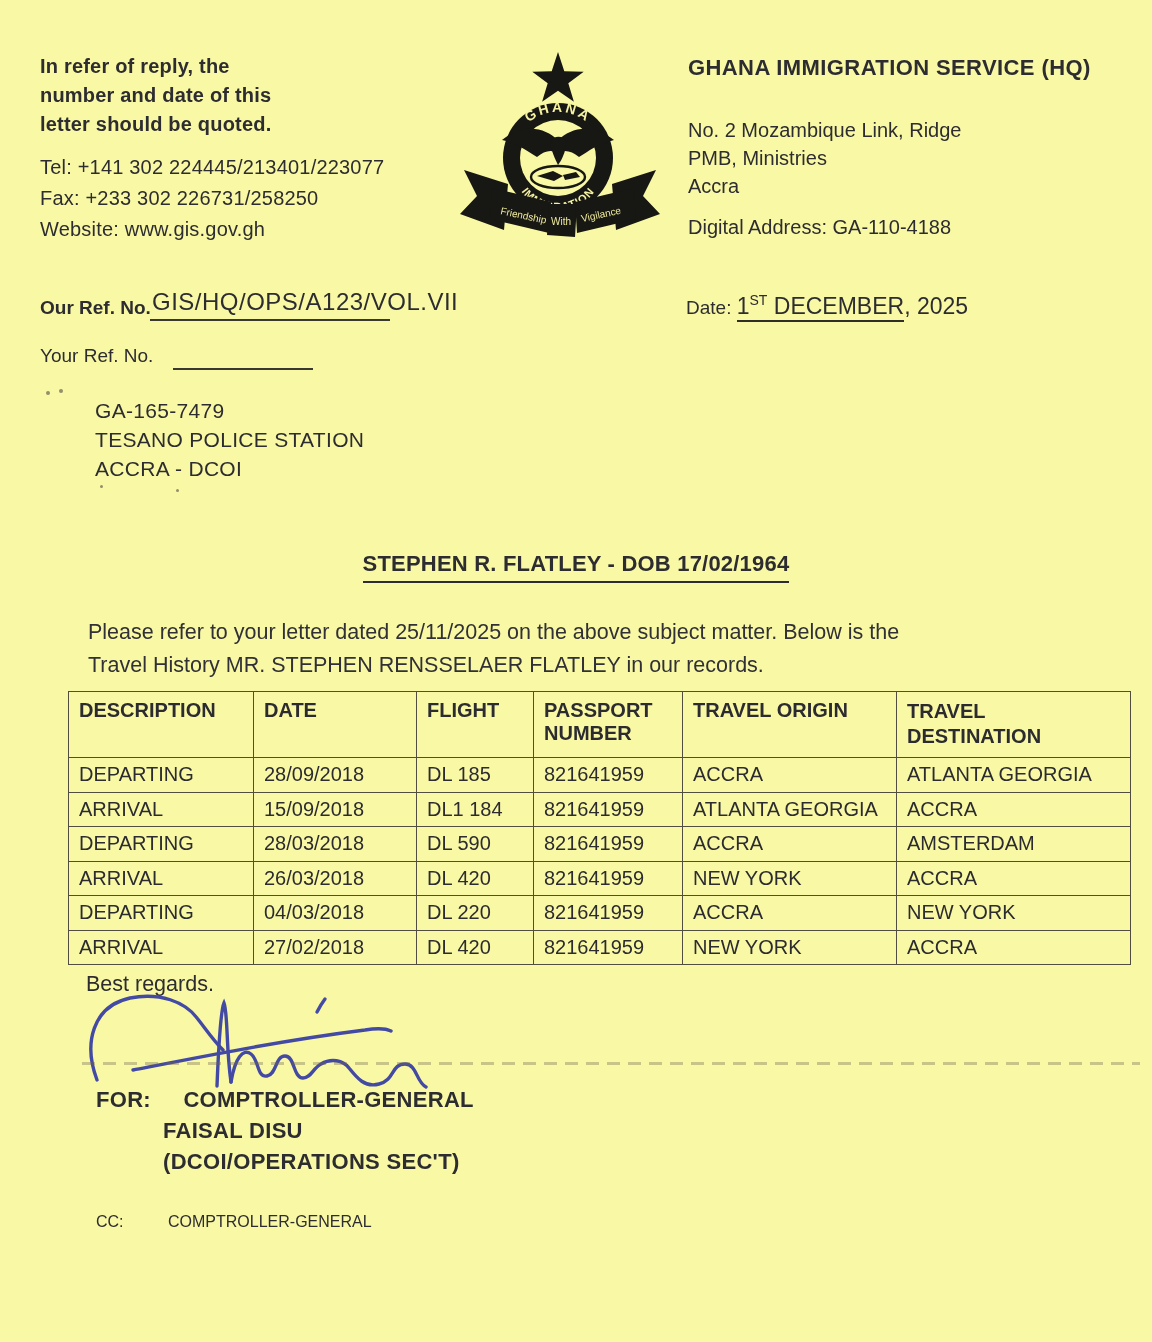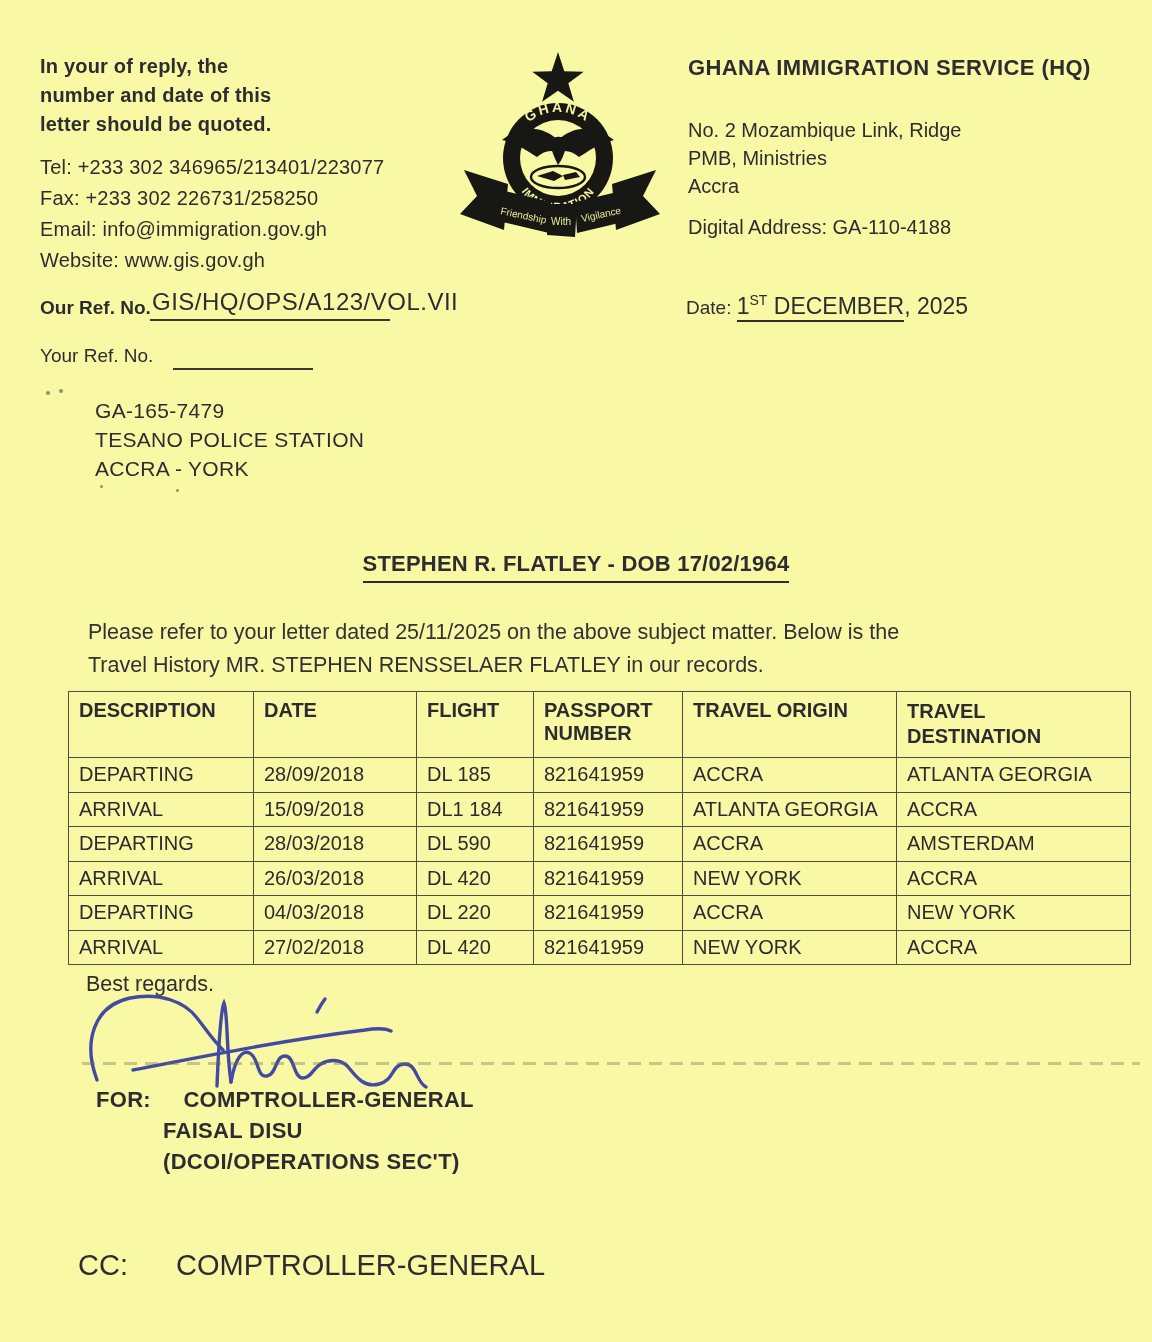--- a/index.html
+++ b/index.html
@@ -48,42 +48,41 @@
   th.c-center{text-align:center;padding-left:0;}
   th.c-origin{padding-left:22px;}
   .th-narrow{display:block;width:145px;line-height:25px;}
   td.c-date{padding-left:14px;}
   
   .regards{left:86px;top:972px;font-size:21.5px;font-weight:500;}
   .for-row{left:96px;top:1087px;font-size:22px;font-weight:700;letter-spacing:.3px;}
   .for-row .for-value{margin-left:26px;}
   .sig-name{left:163px;top:1118px;font-size:22px;font-weight:700;letter-spacing:.3px;}
   .sig-title{left:163px;top:1149px;font-size:22px;font-weight:700;letter-spacing:.3px;}
-  .cc-row{left:78px;top:1213px;font-size:29px;font-weight:500;margin-top:36px;}
+  .cc-row{left:96px;top:1213px;font-size:16px;font-weight:500;}
   .cc-row .cc-value{margin-left:40px;}
   
   .scan-line{left:82px;top:1062px;width:1058px;height:3px;opacity:.5;
     background:repeating-linear-gradient(90deg, rgba(110,98,82,.7) 0 13px, rgba(110,98,82,0) 13px 21px);}
   .dot{width:4px;height:4px;border-radius:50%;background:#5a564c;opacity:.65;}
 </style>
 </head>
 <body>
 
 <div id="page">
 
   <div class="abs reply-note">
-    <div>In your of reply, the</div>
+    <div>In refer of reply, the</div>
     <div>number and date of this</div>
     <div>letter should be quoted.</div>
   </div>
 
   <div class="abs contact">
-    <div>Tel:  +233 302 346965/213401/223077</div>
+    <div>Tel:  +141 302 224445/213401/223077</div>
     <div>Fax: +233 302 226731/258250</div>
-    <div>Email: info@immigration.gov.gh</div>
     <div>Website: www.gis.gov.gh</div>
   </div>
 
   <svg class="abs" style="left:450px;top:38px;" width="220" height="230" viewBox="0 0 220 230">
 
     <polygon fill="#171713" points="108,14 114.3,33.3 133.7,33.7 118.3,45.3 123.9,63.8 108,52.8 92.1,63.8 97.7,45.3 82.3,33.7 101.7,33.3"></polygon>
 
     <path fill="#171713" d="M14 132 L58 146 L54 192 L10 176 L27 158 Z"></path>
     <path fill="#171713" d="M206 132 L162 146 L166 192 L210 176 L193 158 Z"></path>
 
@@ -139,21 +138,21 @@
   <div class="abs your-ref-line"></div>
 
   <div class="abs dot" style="left:46px;top:391px;"></div>
   <div class="abs dot" style="left:59px;top:389px;"></div>
   <div class="abs dot" style="left:100px;top:485px;width:3px;height:3px;"></div>
   <div class="abs dot" style="left:176px;top:489px;width:3px;height:3px;"></div>
 
   <div class="abs recipient">
     <div>GA-165-7479</div>
     <div>TESANO POLICE STATION</div>
-    <div>ACCRA - YORK</div>
+    <div>ACCRA - DCOI</div>
   </div>
 
   <div class="abs subject">
     <div><span>STEPHEN R. FLATLEY - DOB 17/02/1964</span></div>
   </div>
 
   <div class="abs body-par">
     <div>Please refer to your letter dated 25/11/2025 on the above subject matter. Below is the</div>
     <div>Travel History MR. STEPHEN RENSSELAER FLATLEY in our records.</div>
   </div>

